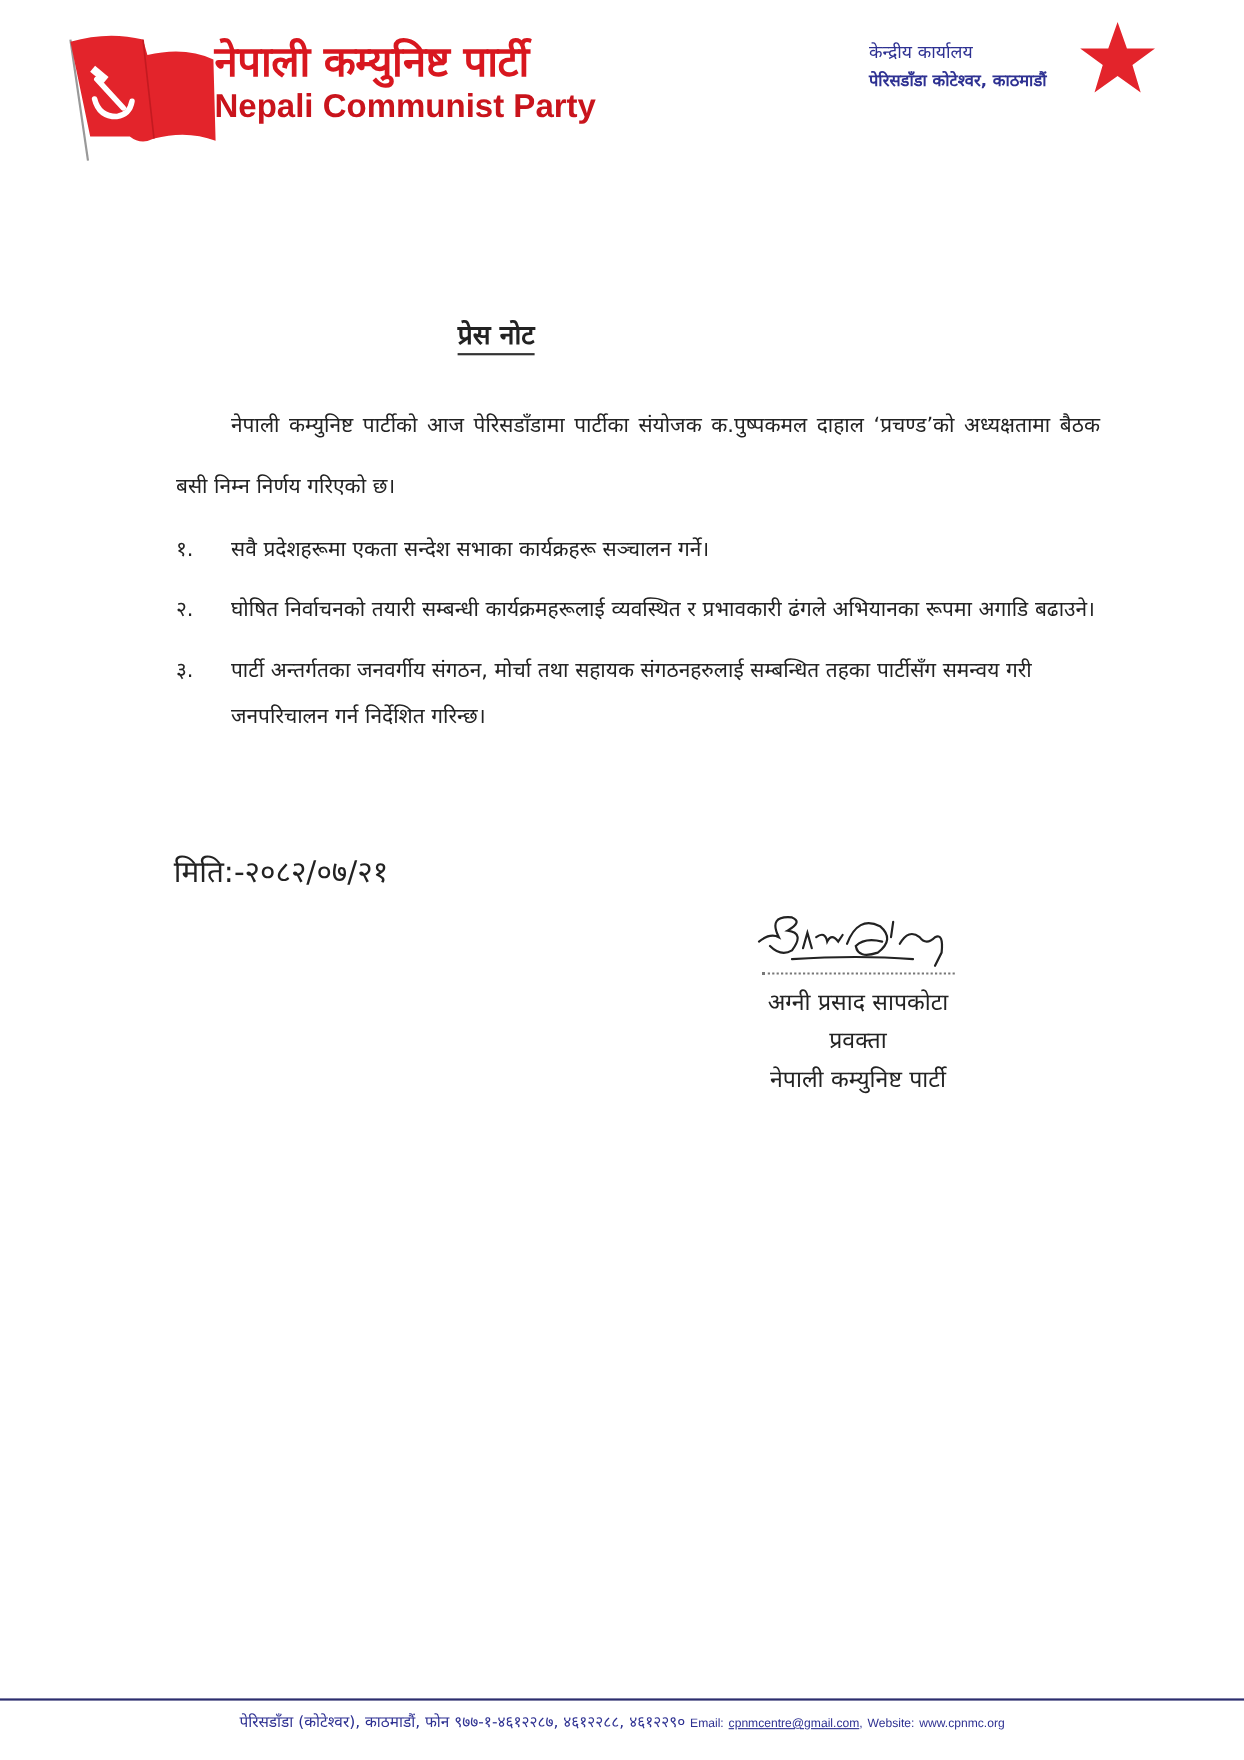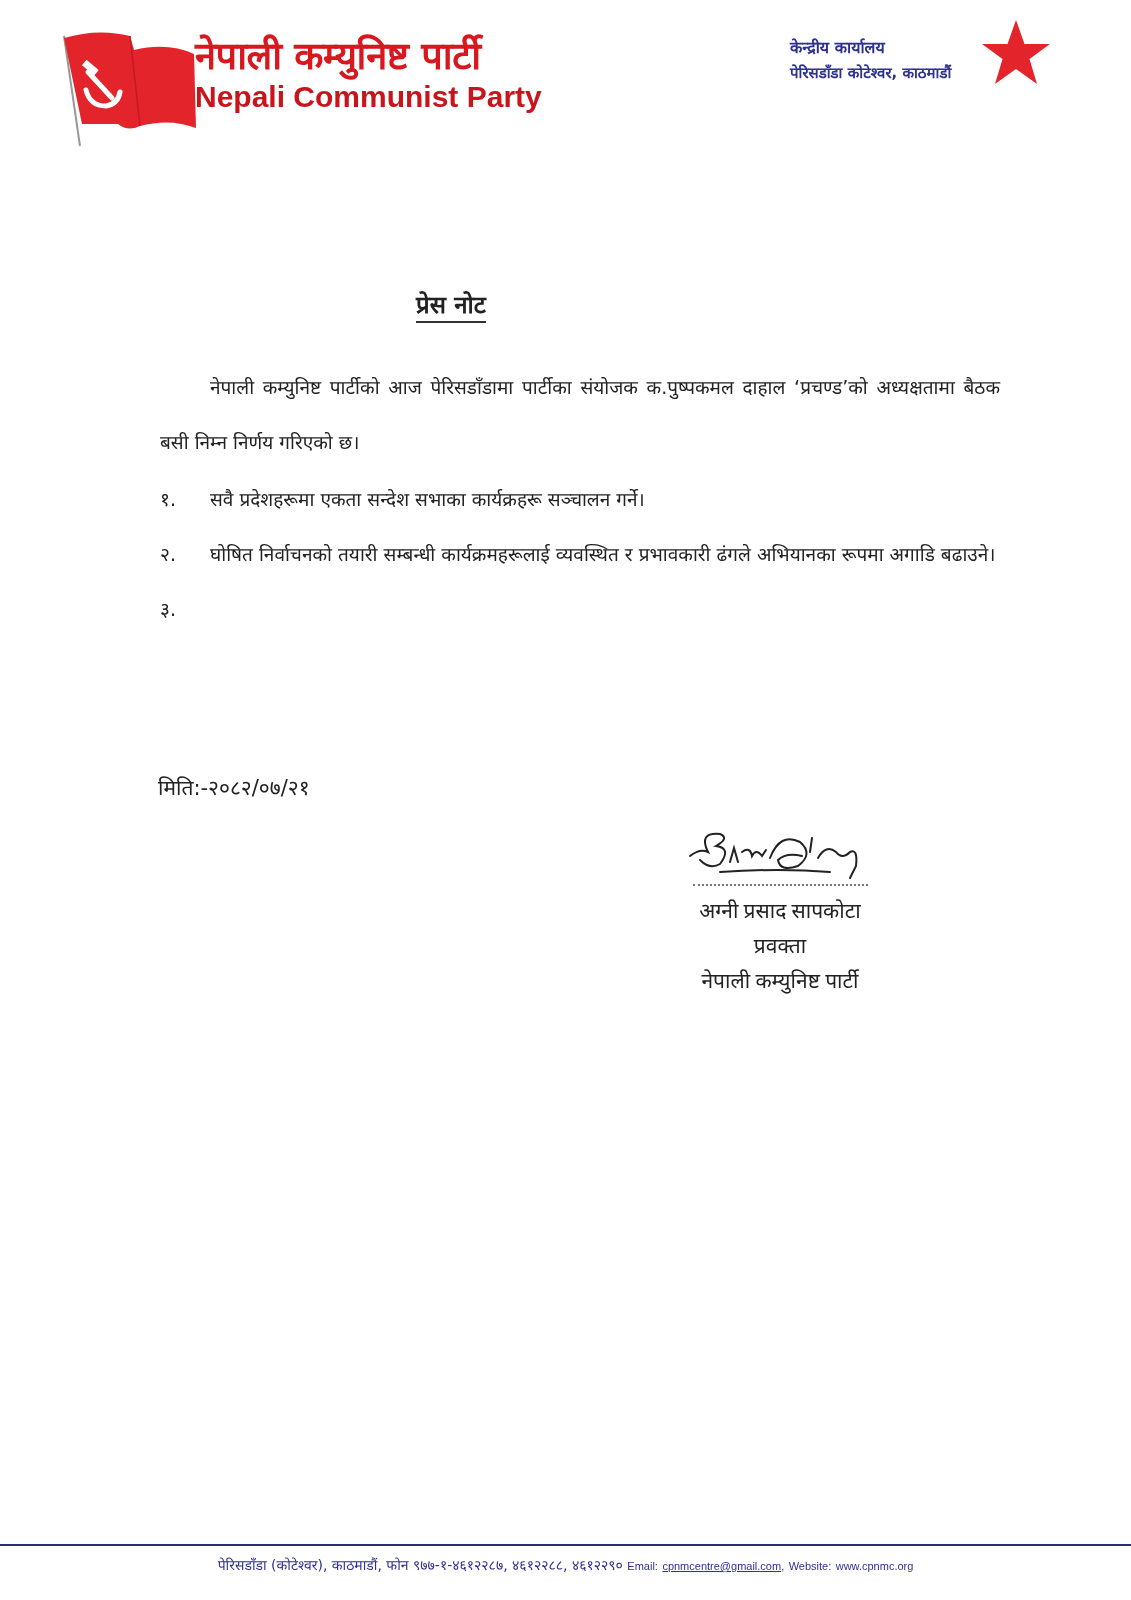--- a/index.html
+++ b/index.html
@@ -15,21 +15,21 @@
       font-family: "DejaVu Sans", sans-serif; font-weight: bold;
       font-size: 38px; color: #d8171f; white-space: nowrap; letter-spacing: -0.5px;
     }
     .party-name-en {
       position: absolute; left: 137px; top: 58px;
       font-family: "Liberation Sans", sans-serif; font-weight: bold;
       font-size: 30px; color: #c9141c; white-space: nowrap; text-align: right;
     }
     .header-right { position: absolute; left: 790px; top: 30px; width: 300px; height: 70px; }
     .office-title {
-      position: absolute; left: 0; top: 6px; font-size: 16px; font-weight: bold;
+      position: absolute; left: 0; top: 6px; font-size: 16px; font-weight: normal;
       color: #2e3192; white-space: nowrap;
     }
     .office-address {
       position: absolute; left: 0; top: 32px; font-size: 15px; font-weight: bold;
       color: #2e3192; white-space: nowrap;
     }
     .star { position: absolute; left: 190px; top: -12px; width: 72px; height: 70px; }
 
     .title {
       position: absolute; left: 0; width: 902px; top: 287px; text-align: center;
@@ -41,27 +41,27 @@
       position: absolute; left: 160px; width: 840px;
       font-family: "DejaVu Sans", sans-serif; font-size: 19px; color: #222;
     }
     .intro { top: 360px; line-height: 55px; text-indent: 50px; text-align: justify; }
     .list { top: 478px; }
     .list-item { position: relative; padding-left: 50px; line-height: 42px; margin-bottom: 13px; }
     .list-num { position: absolute; left: 0; top: 0; }
 
     .date {
       position: absolute; left: 158px; top: 773px;
-      font-family: "DejaVu Sans", sans-serif; font-size: 21px; color: #222;
+      font-family: "DejaVu Sans", sans-serif; font-size: 27px; color: #222;
     }
 
     .signature-block { position: absolute; left: 660px; top: 822px; width: 240px; text-align: center; }
     .signature { width: 200px; height: 62px; display: block; margin: 0 auto; }
     .sig-dots { border-top: 2px dotted #777; width: 175px; margin: 0 auto 8px; }
-    .sig-line { font-size: 21px; line-height: 35px; color: #222; white-space: nowrap; font-family: Liberation Serif, serif; }
+    .sig-line { font-size: 21px; line-height: 35px; color: #222; white-space: nowrap; }
 
     .footer-rule { position: absolute; left: 0; top: 1544px; width: 1131px; height: 2px; background: #2b2d6e; }
     .footer {
       position: absolute; left: 0; width: 1131px; top: 1555px; text-align: center;
       font-size: 14px; color: #2e3192; white-space: nowrap;
     }
     .footer .email { text-decoration: underline; color: #2e3192; }
     .footer .latin { font-family: "Liberation Sans", sans-serif; font-size: 11px; }
   </style>
 </head>
@@ -100,20 +100,21 @@
   <div class="list-item">
     <span class="list-num">१.</span>
     <span>सवै प्रदेशहरूमा एकता सन्देश सभाका कार्यक्रहरू सञ्चालन गर्ने।</span>
   </div>
   <div class="list-item">
     <span class="list-num">२.</span>
     <span>घोषित निर्वाचनको तयारी सम्बन्धी कार्यक्रमहरूलाई व्यवस्थित र प्रभावकारी ढंगले अभियानका रूपमा अगाडि बढाउने।</span>
   </div>
   <div class="list-item">
     <span class="list-num">३.</span>
+    <span>पार्टी अन्तर्गतका जनवर्गीय संगठन, मोर्चा तथा सहायक संगठनहरुलाई सम्बन्धित तहका पार्टीसँग समन्वय गरी जनपरिचालन गर्न निर्देशित गरिन्छ।</span>
   </div>
 </div>
 
 <div class="date">मिति:-२०८२/०७/२१</div>
 
 <div class="signature-block">
   <svg class="signature" viewBox="0 0 200 62">
     <g fill="none" stroke="#222" stroke-width="2" stroke-linecap="round">
       <path d="M10 34 Q20 26 28 30 Q18 10 40 12 Q50 16 36 24 Q52 26 40 42 Q30 48 20 38"></path>
       <path d="M50 40 L54 26 L58 40"></path>

